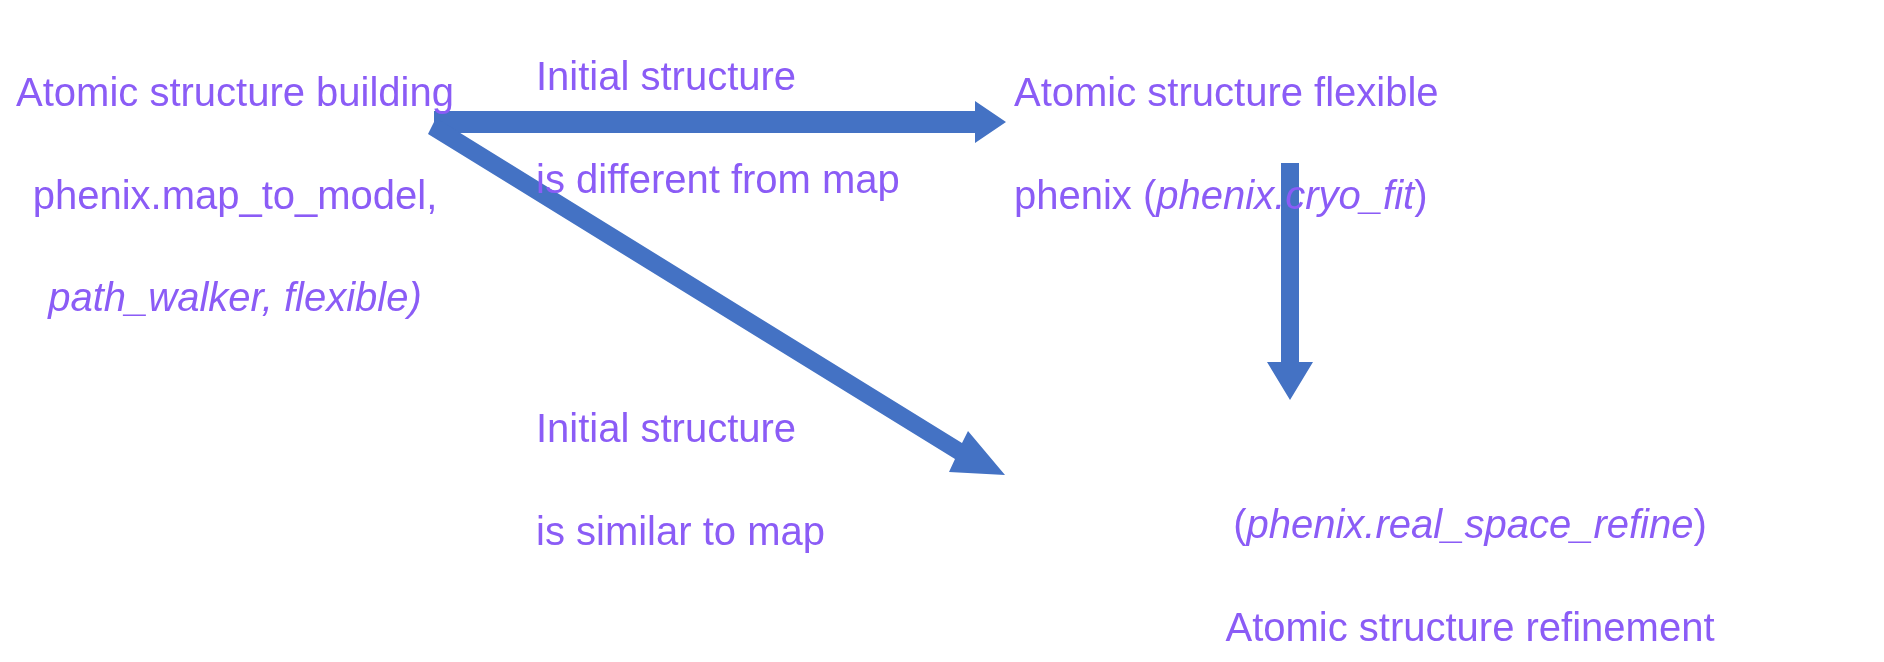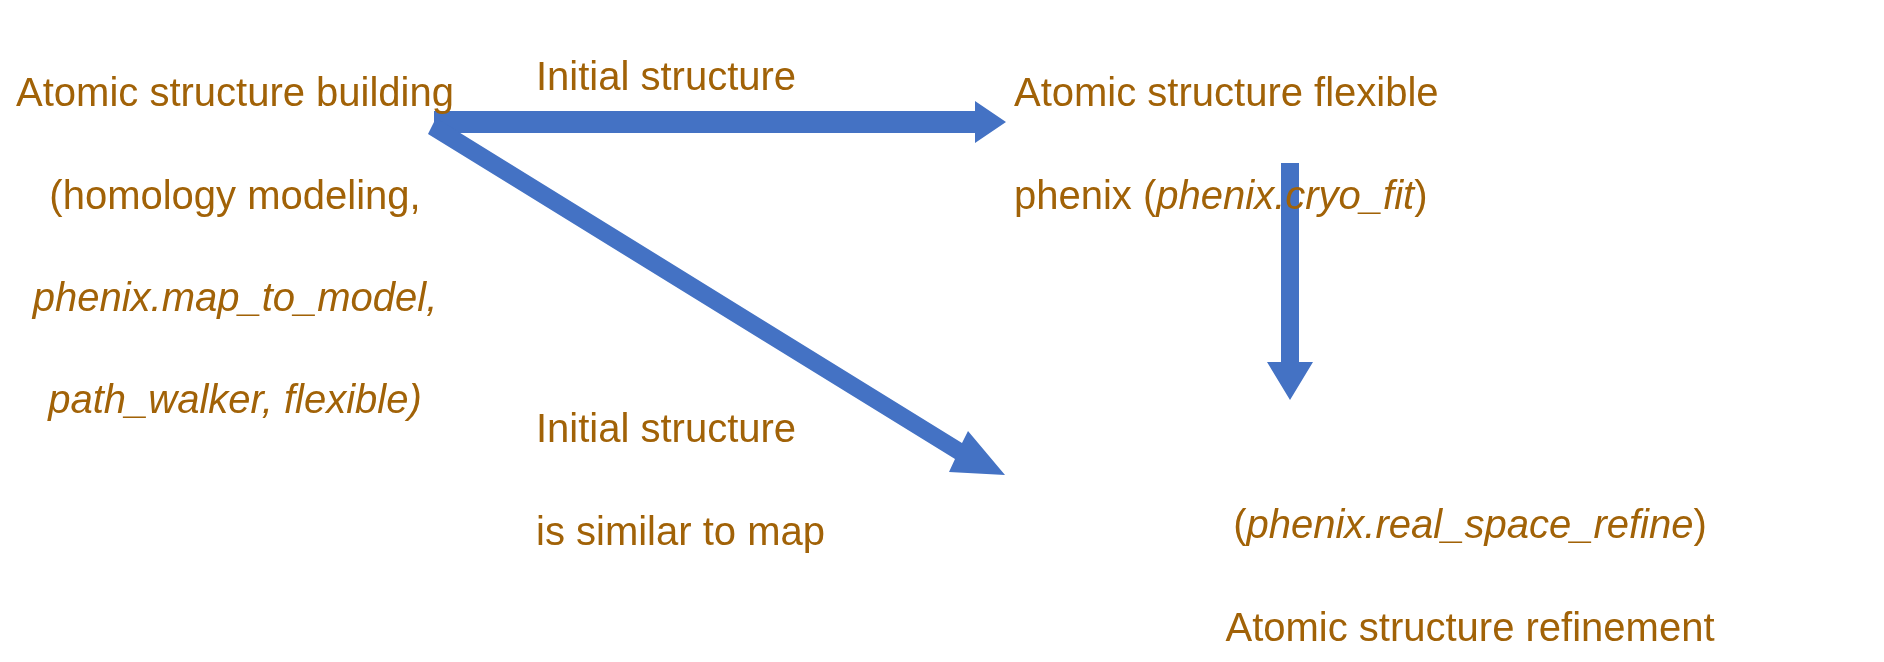--- a/index.html
+++ b/index.html
@@ -13,21 +13,21 @@
     height: 662px;
     background: #ffffff;
     overflow: hidden;
     font-family: "Liberation Sans", sans-serif;
     color: #000000;
   }
   .node {
     position: absolute;
     font-size: 40px;
     line-height: 1.28;
-    color: #a16207;
+    color: #8b5cf6;
     white-space: pre-line;
     letter-spacing: 0px;
   }
   .node .ln { display: block; }
   .node .it { font-style: italic; }
 
   
   #node-building {
     left: 0px;
     top: 16px;
@@ -93,27 +93,27 @@
       <path d="M 436,118 L 962,443 L 968,431 L 1005,475 L 949,472 L 955,459 L 428,134 Z" fill="#4472C4"></path>
     </g>
 
     <g>
       <path d="M 1281,163 L 1299,163 L 1299,362 L 1313,362 L 1290,400 L 1267,362 L 1281,362 Z" fill="#4472C4"></path>
     </g>
   </svg>
 
   <div class="node" id="node-building">
     <span class="ln">Atomic structure building</span>
-    <span class="ln">(homology modeling,</span>
     <span class="ln it">phenix.map_to_model,</span>
     <span class="ln"><span class="it">path_walker, flexible)</span></span>
   </div>
 
   <div class="node" id="label-different">
     <span class="ln">Initial structure</span>
+    <span class="ln">is different from map</span>
   </div>
 
   <div class="node" id="label-similar">
     <span class="ln">Initial structure</span>
     <span class="ln">is similar to map</span>
   </div>
 
   <div class="node" id="node-flexfit">
     <span class="ln">Atomic structure flexible</span>
     <span class="ln"><span>phenix (</span><span class="it">phenix.cryo_fit</span><span>)</span></span>

